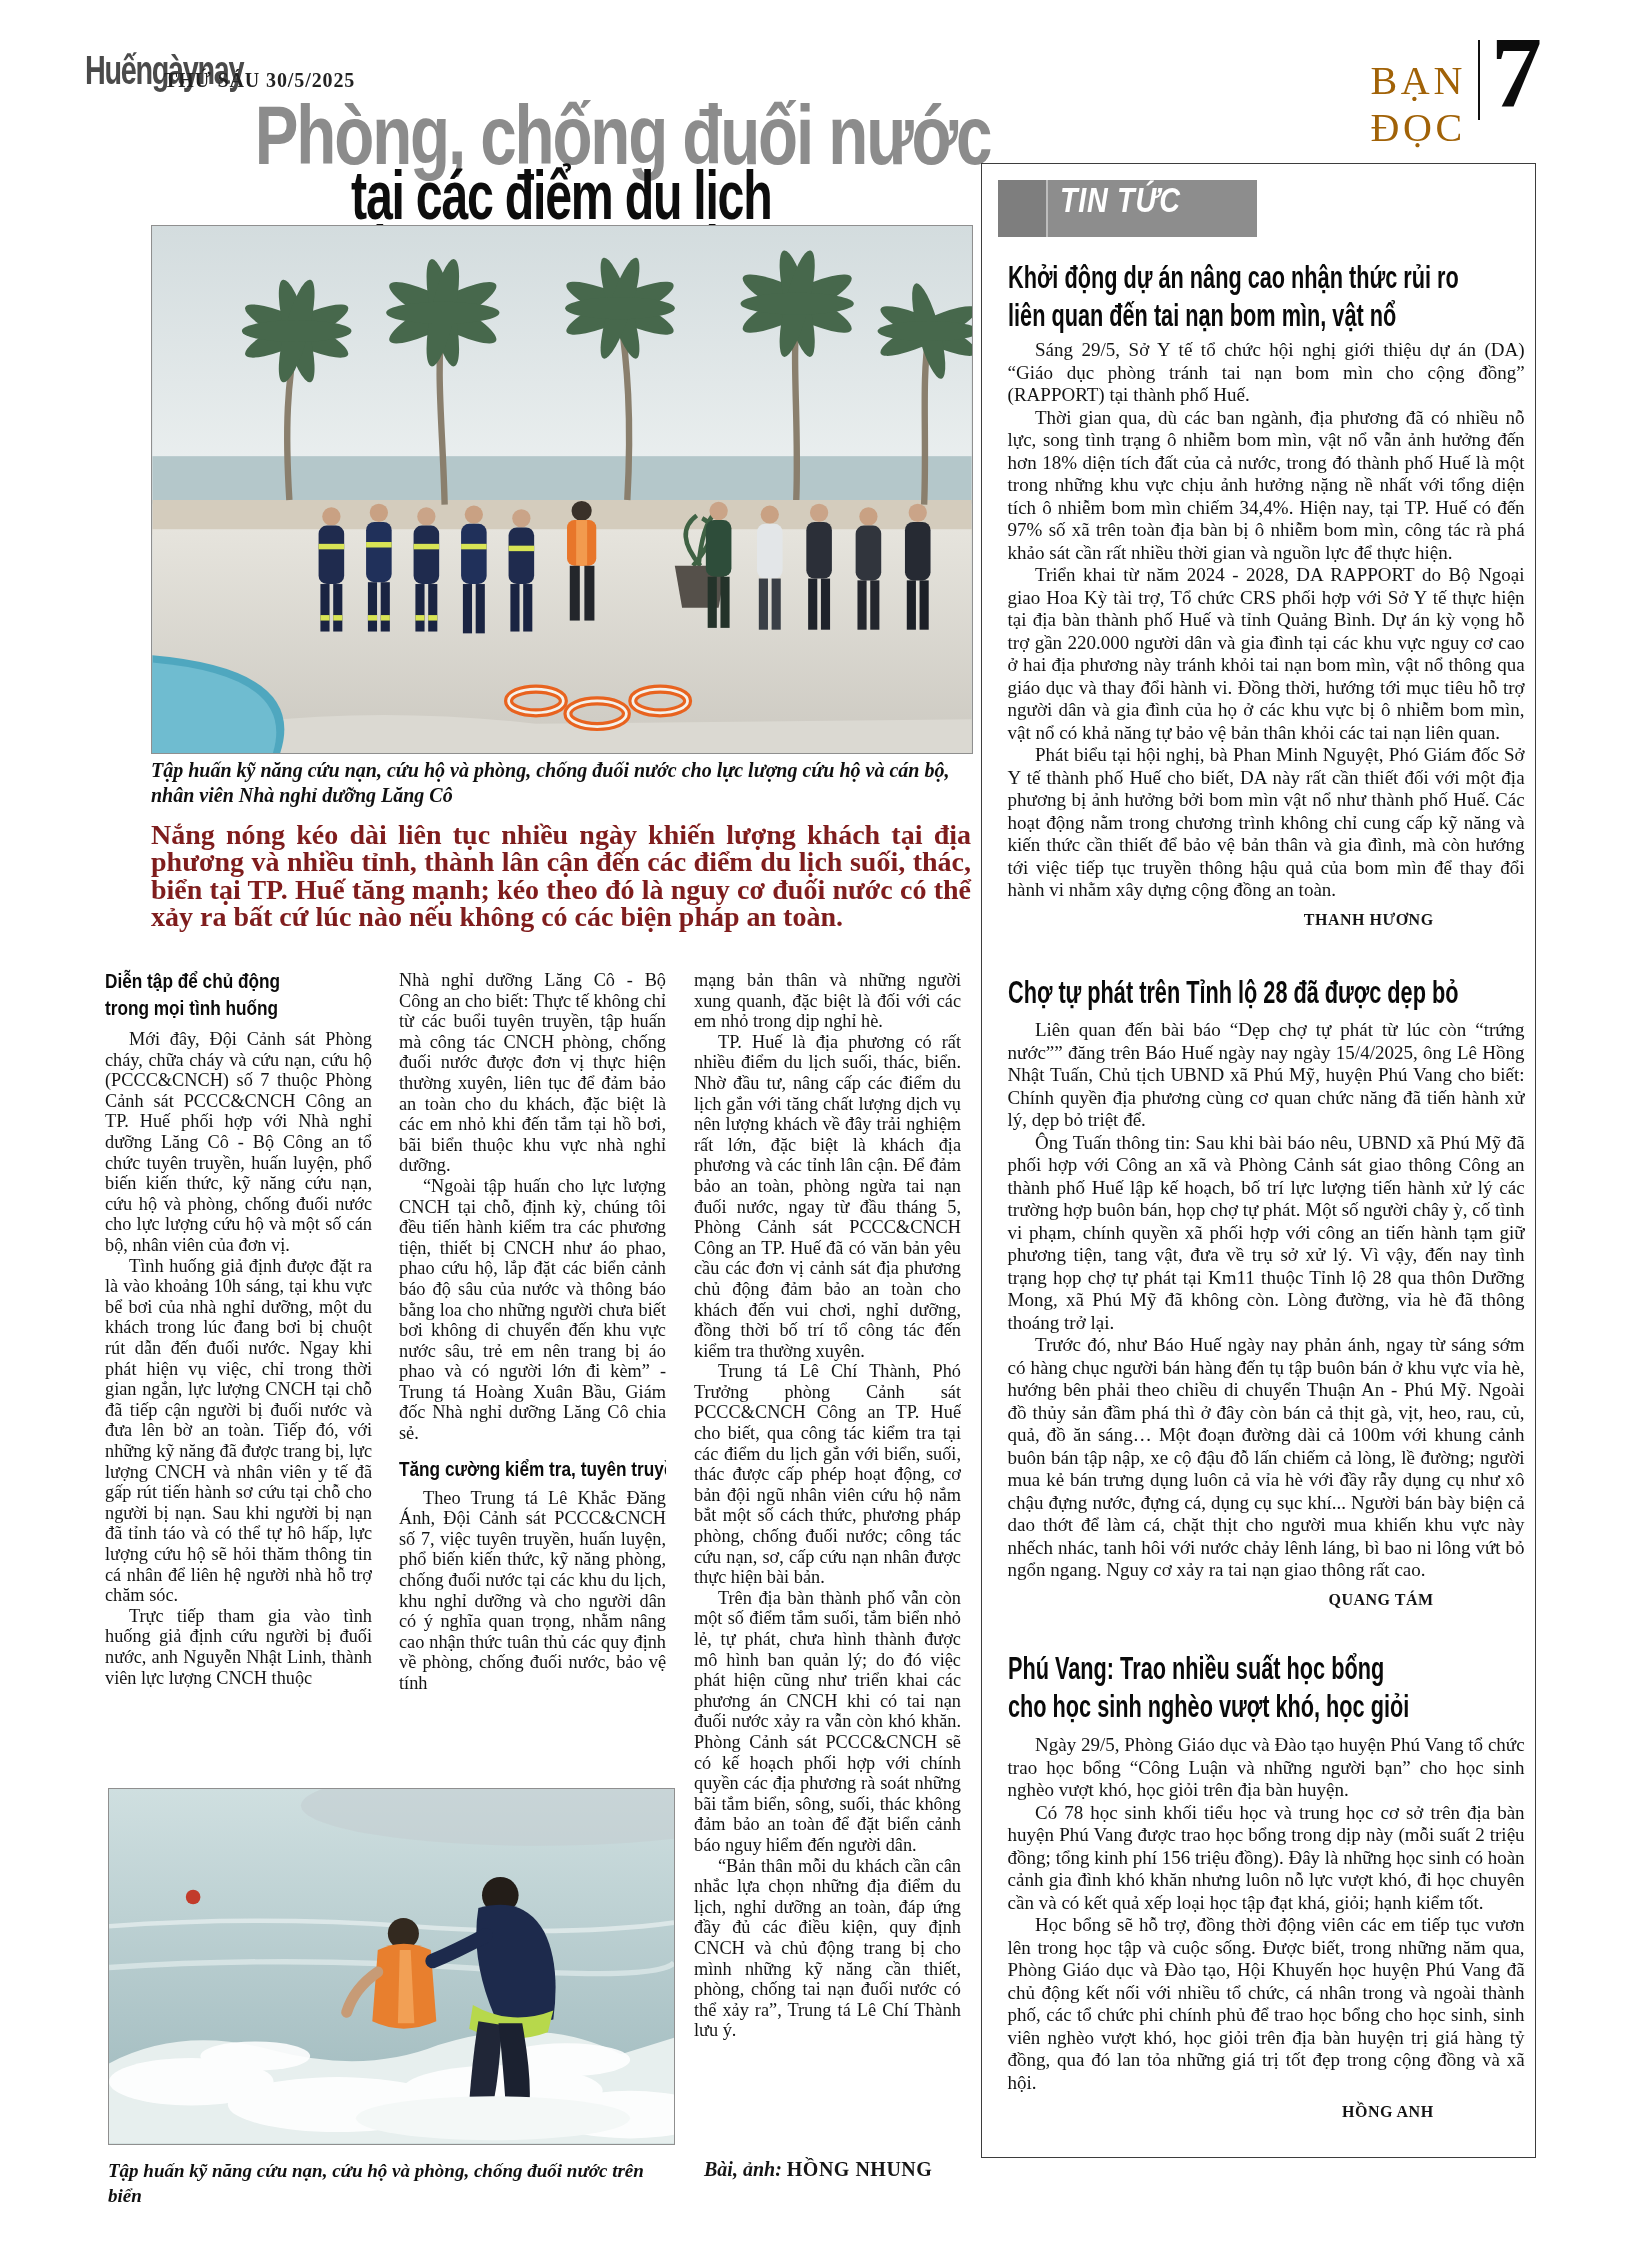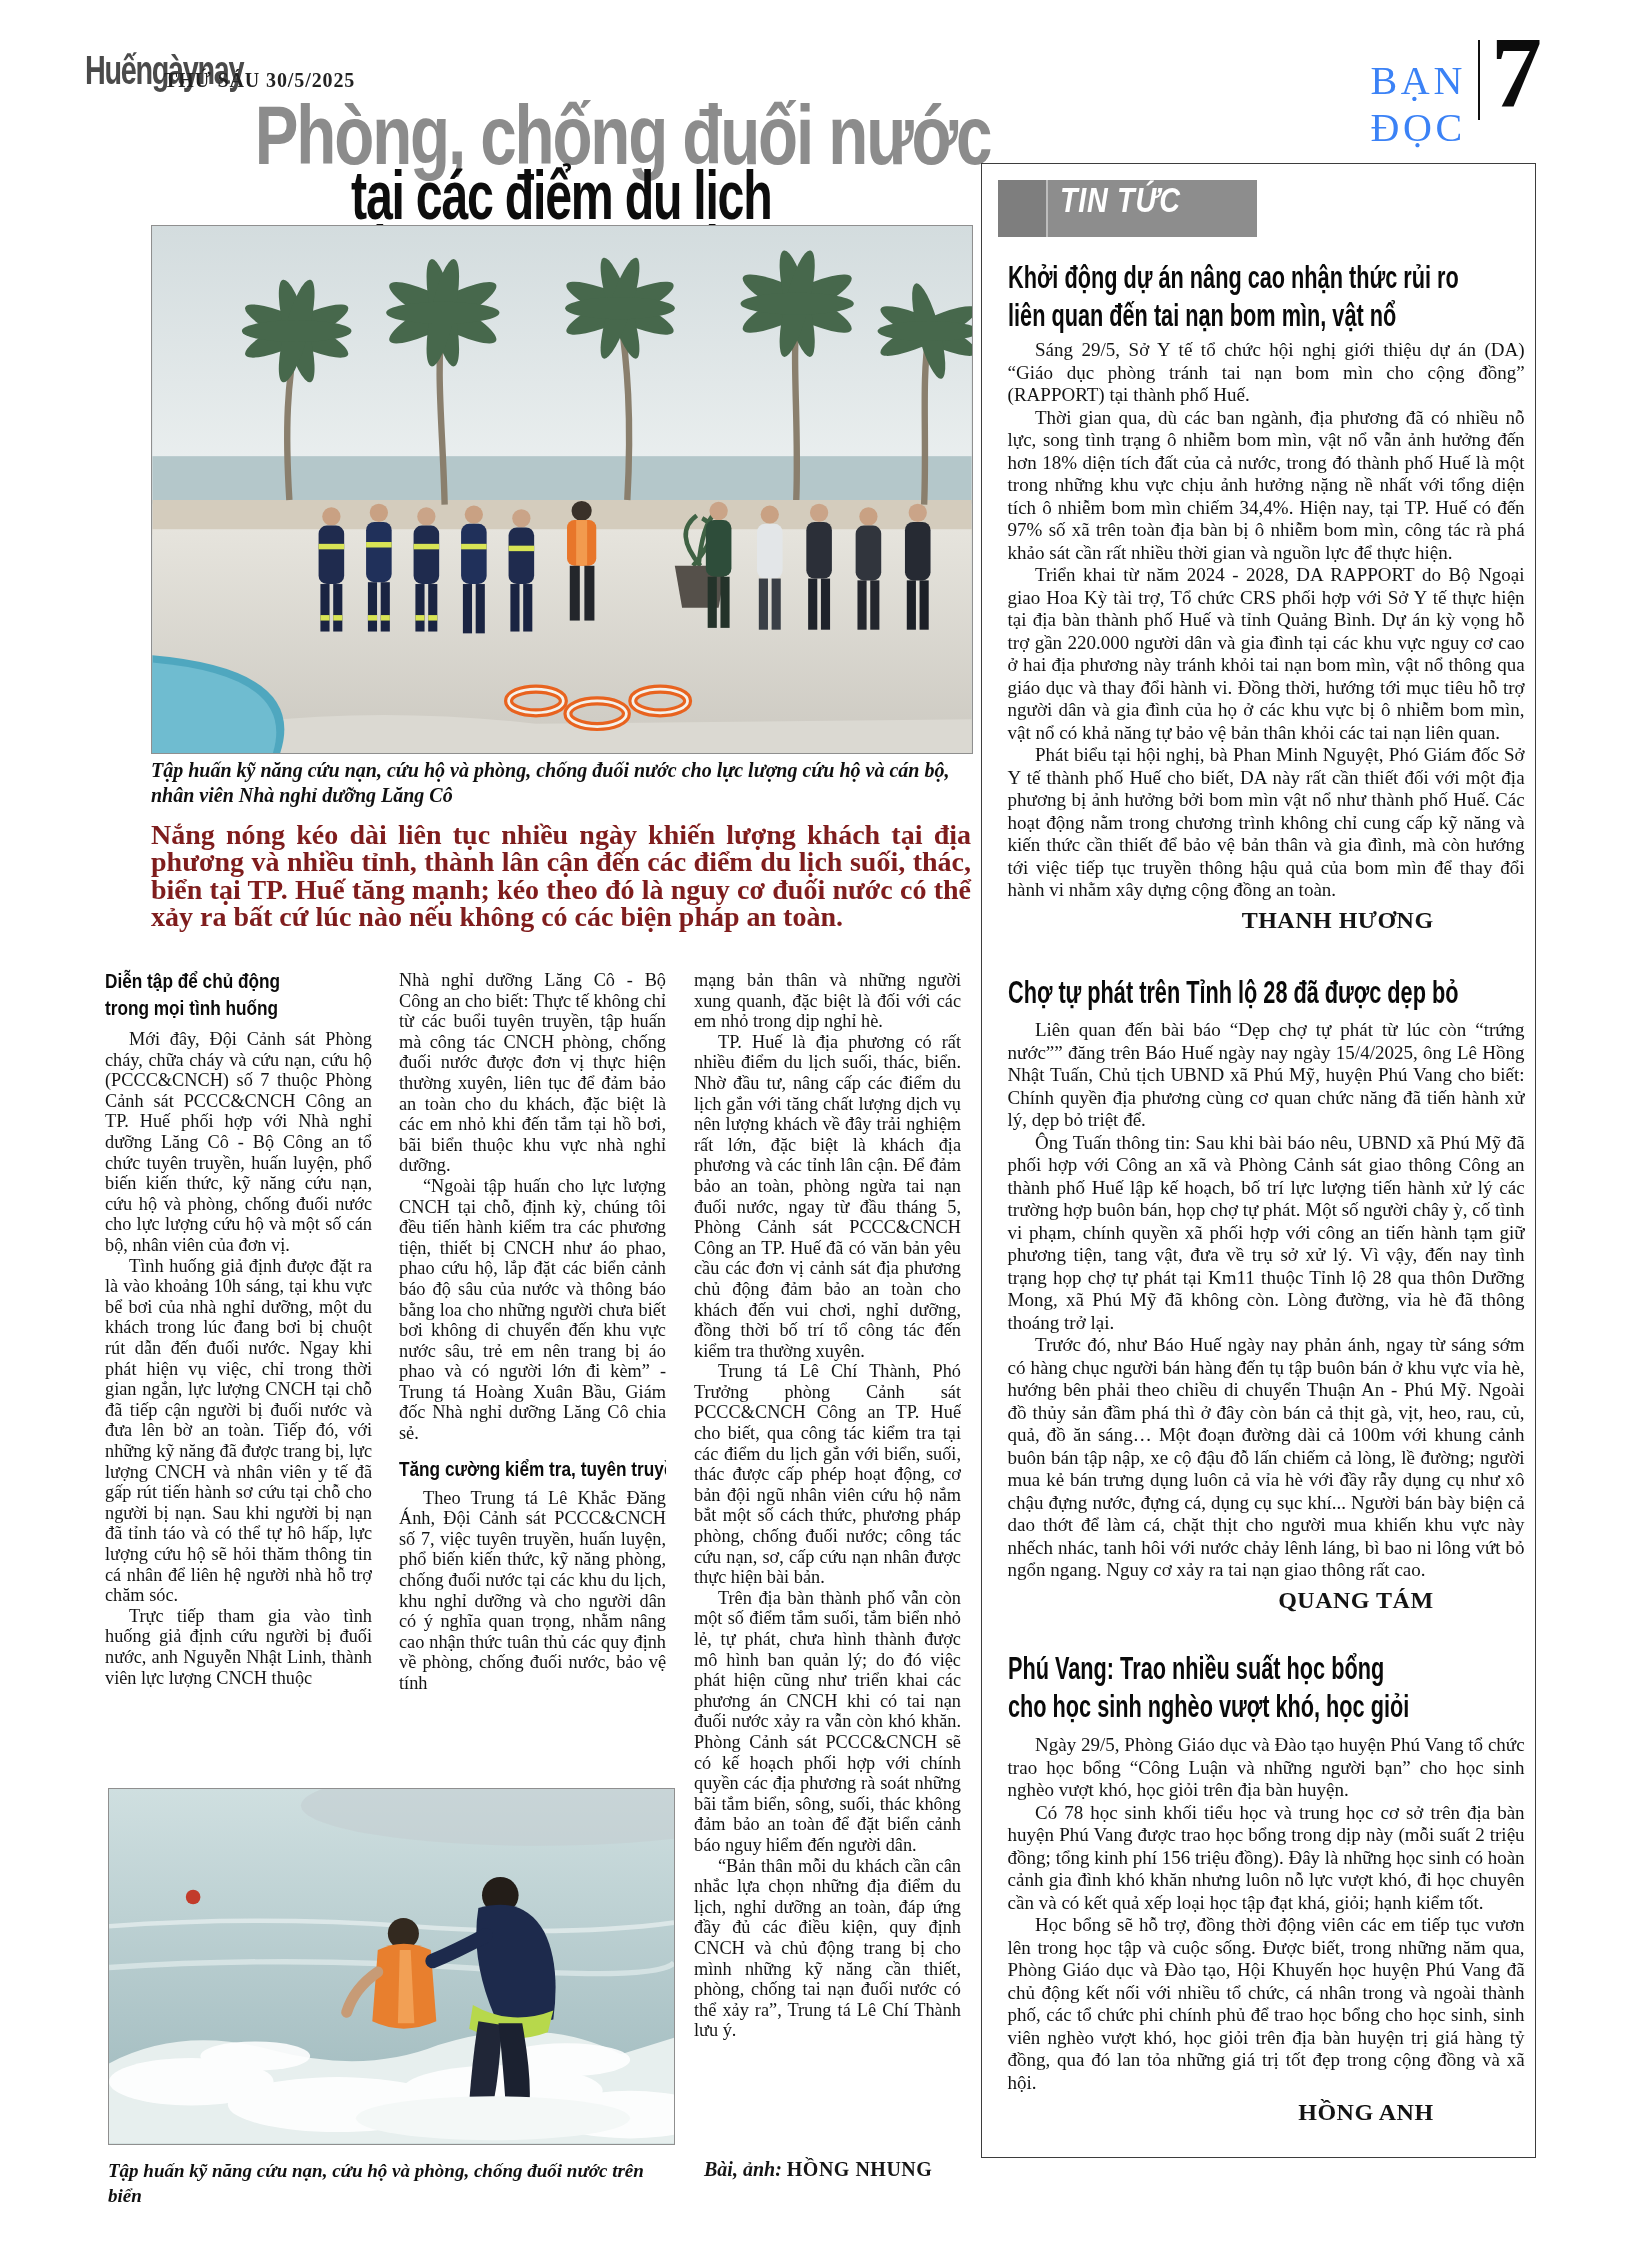--- a/index.html
+++ b/index.html
@@ -5,21 +5,21 @@
   html,body{margin:0;padding:0;background:#e8e8e8;}
   .page{position:relative;width:1647px;height:2267px;background:#ffffff;
         font-family:"Liberation Serif", serif;color:#161616;overflow:hidden;}
   .abs{position:absolute;}
 
   
   .masthead{font-family:"Liberation Sans",sans-serif;font-weight:bold;color:#4a4a4a;
             font-size:40px;letter-spacing:-1.8px;}
   .cond{display:inline-block;transform-origin:left top;white-space:nowrap;}
   .date{font-size:20px;font-weight:600;letter-spacing:0.9px;color:#222;}
-  .section-name{font-size:40px;letter-spacing:3.7px;color:#3b82f6;}
+  .section-name{font-size:40px;letter-spacing:3.7px;color:#a16207;}
   .vrule{width:1.8px;background:#111;}
   .pagenum{font-size:102px;font-weight:bold;line-height:91px;color:#0c0c0c;}
 
   
   .hl-wrap{text-align:center;}
   .hl1{font-family:"Liberation Sans",sans-serif;font-weight:bold;font-size:84px;
        letter-spacing:-2.7px;color:#8c8c8c;display:inline-block;white-space:nowrap;
        transform:scaleX(.78);transform-origin:center top;line-height:1;}
   .hl2{font-family:"Liberation Sans",sans-serif;font-weight:bold;font-size:69px;
        letter-spacing:-1.8px;color:#0d0d0d;display:inline-block;white-space:nowrap;
@@ -47,21 +47,21 @@
   .tintuc-bar{background:#8d8d8d;display:flex;}
   .tintuc-sq{width:48px;height:100%;background:#7e7e7e;border-right:2.7px solid #bdbdbd;}
   .tintuc-label{color:#fff;font-family:"Liberation Sans",sans-serif;font-weight:bold;
                 font-style:italic;font-size:35px;letter-spacing:0.9px;padding-left:14.6px;
                 display:inline-block;transform:scaleX(.82);transform-origin:left center;}
   .side-hl{font-family:"Liberation Sans",sans-serif;font-weight:bold;font-size:31px;
            line-height:38px;color:#0a0a0a;}
   .side-hl .cond{transform:scaleX(.70);}
   .side-body{font-size:19px;line-height:22.5px;text-align:justify;color:#141414;}
   .side-body p{margin:0;text-indent:27.4px;}
-  .author{text-align:right;font-weight:bold;font-size:24px;letter-spacing:0.5px;
+  .author{text-align:right;font-weight:bold;font-size:16px;letter-spacing:0.5px;
           padding-right:91px;margin-top:7.3px;}
 </style>
 </head>
 <body>
 
 <div class="page">
 
   <div class="abs" style="left:85px;top:48px;">
     <span class="masthead cond" style="transform:scaleX(.72);">Huếngàynay</span>
   </div>

